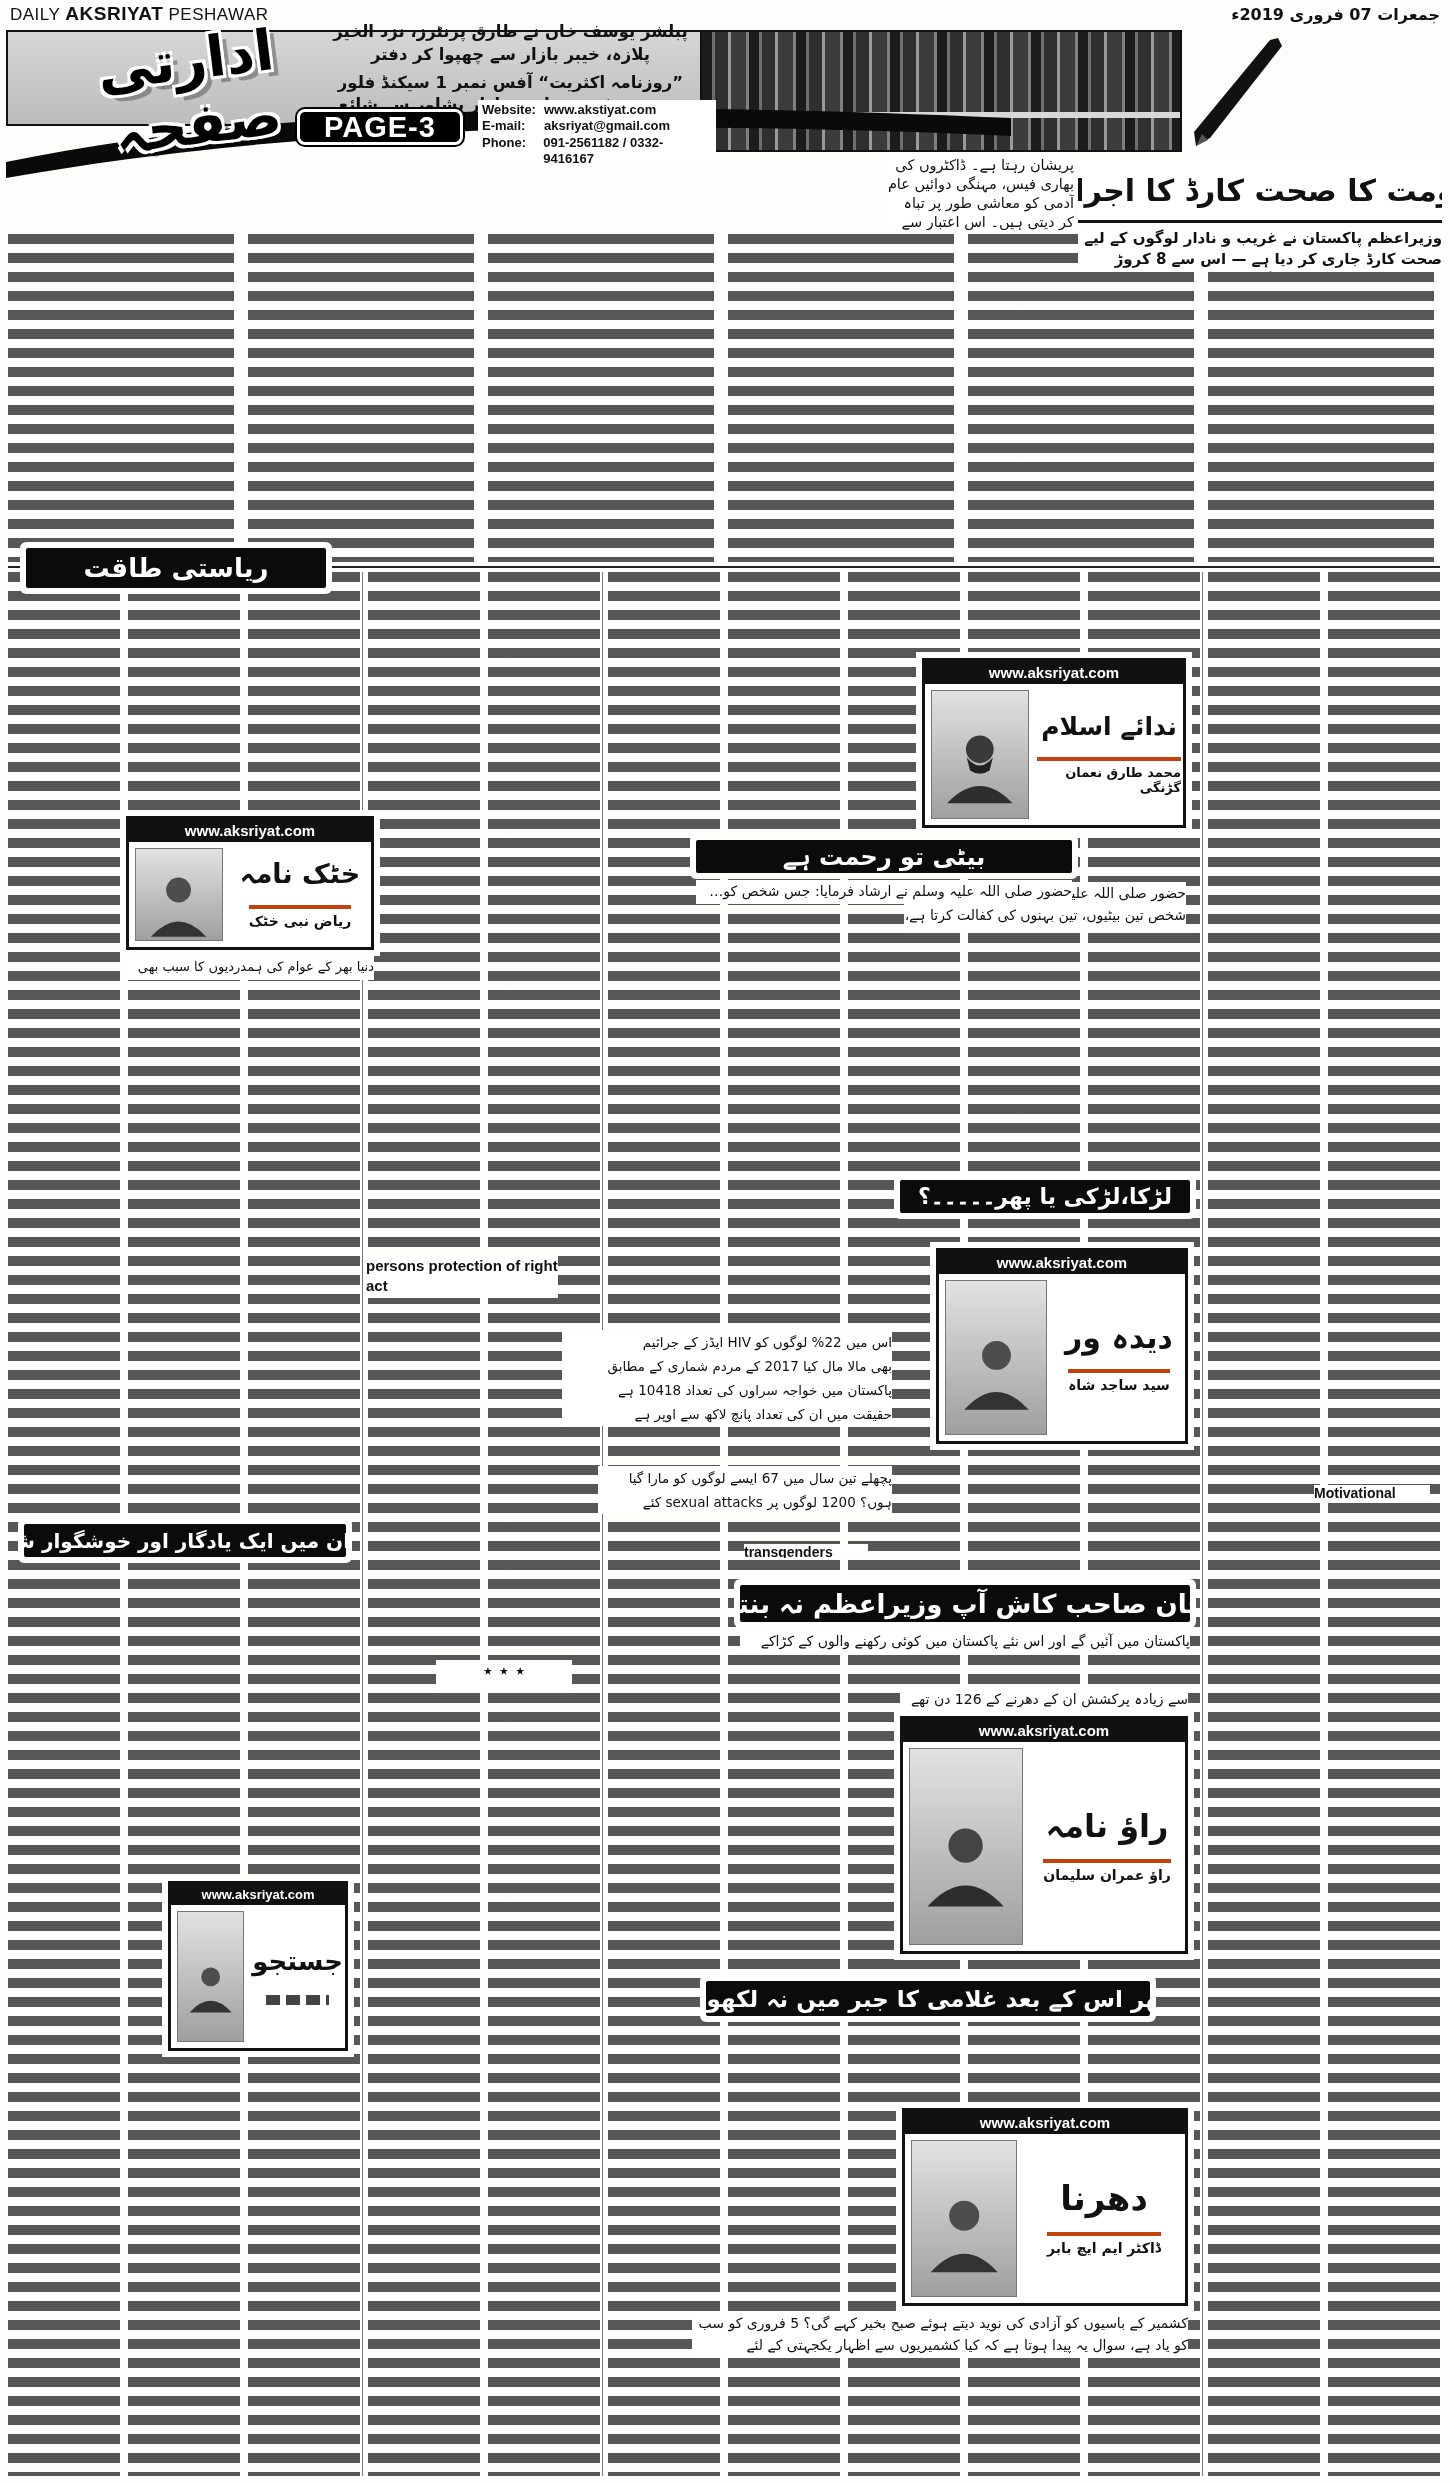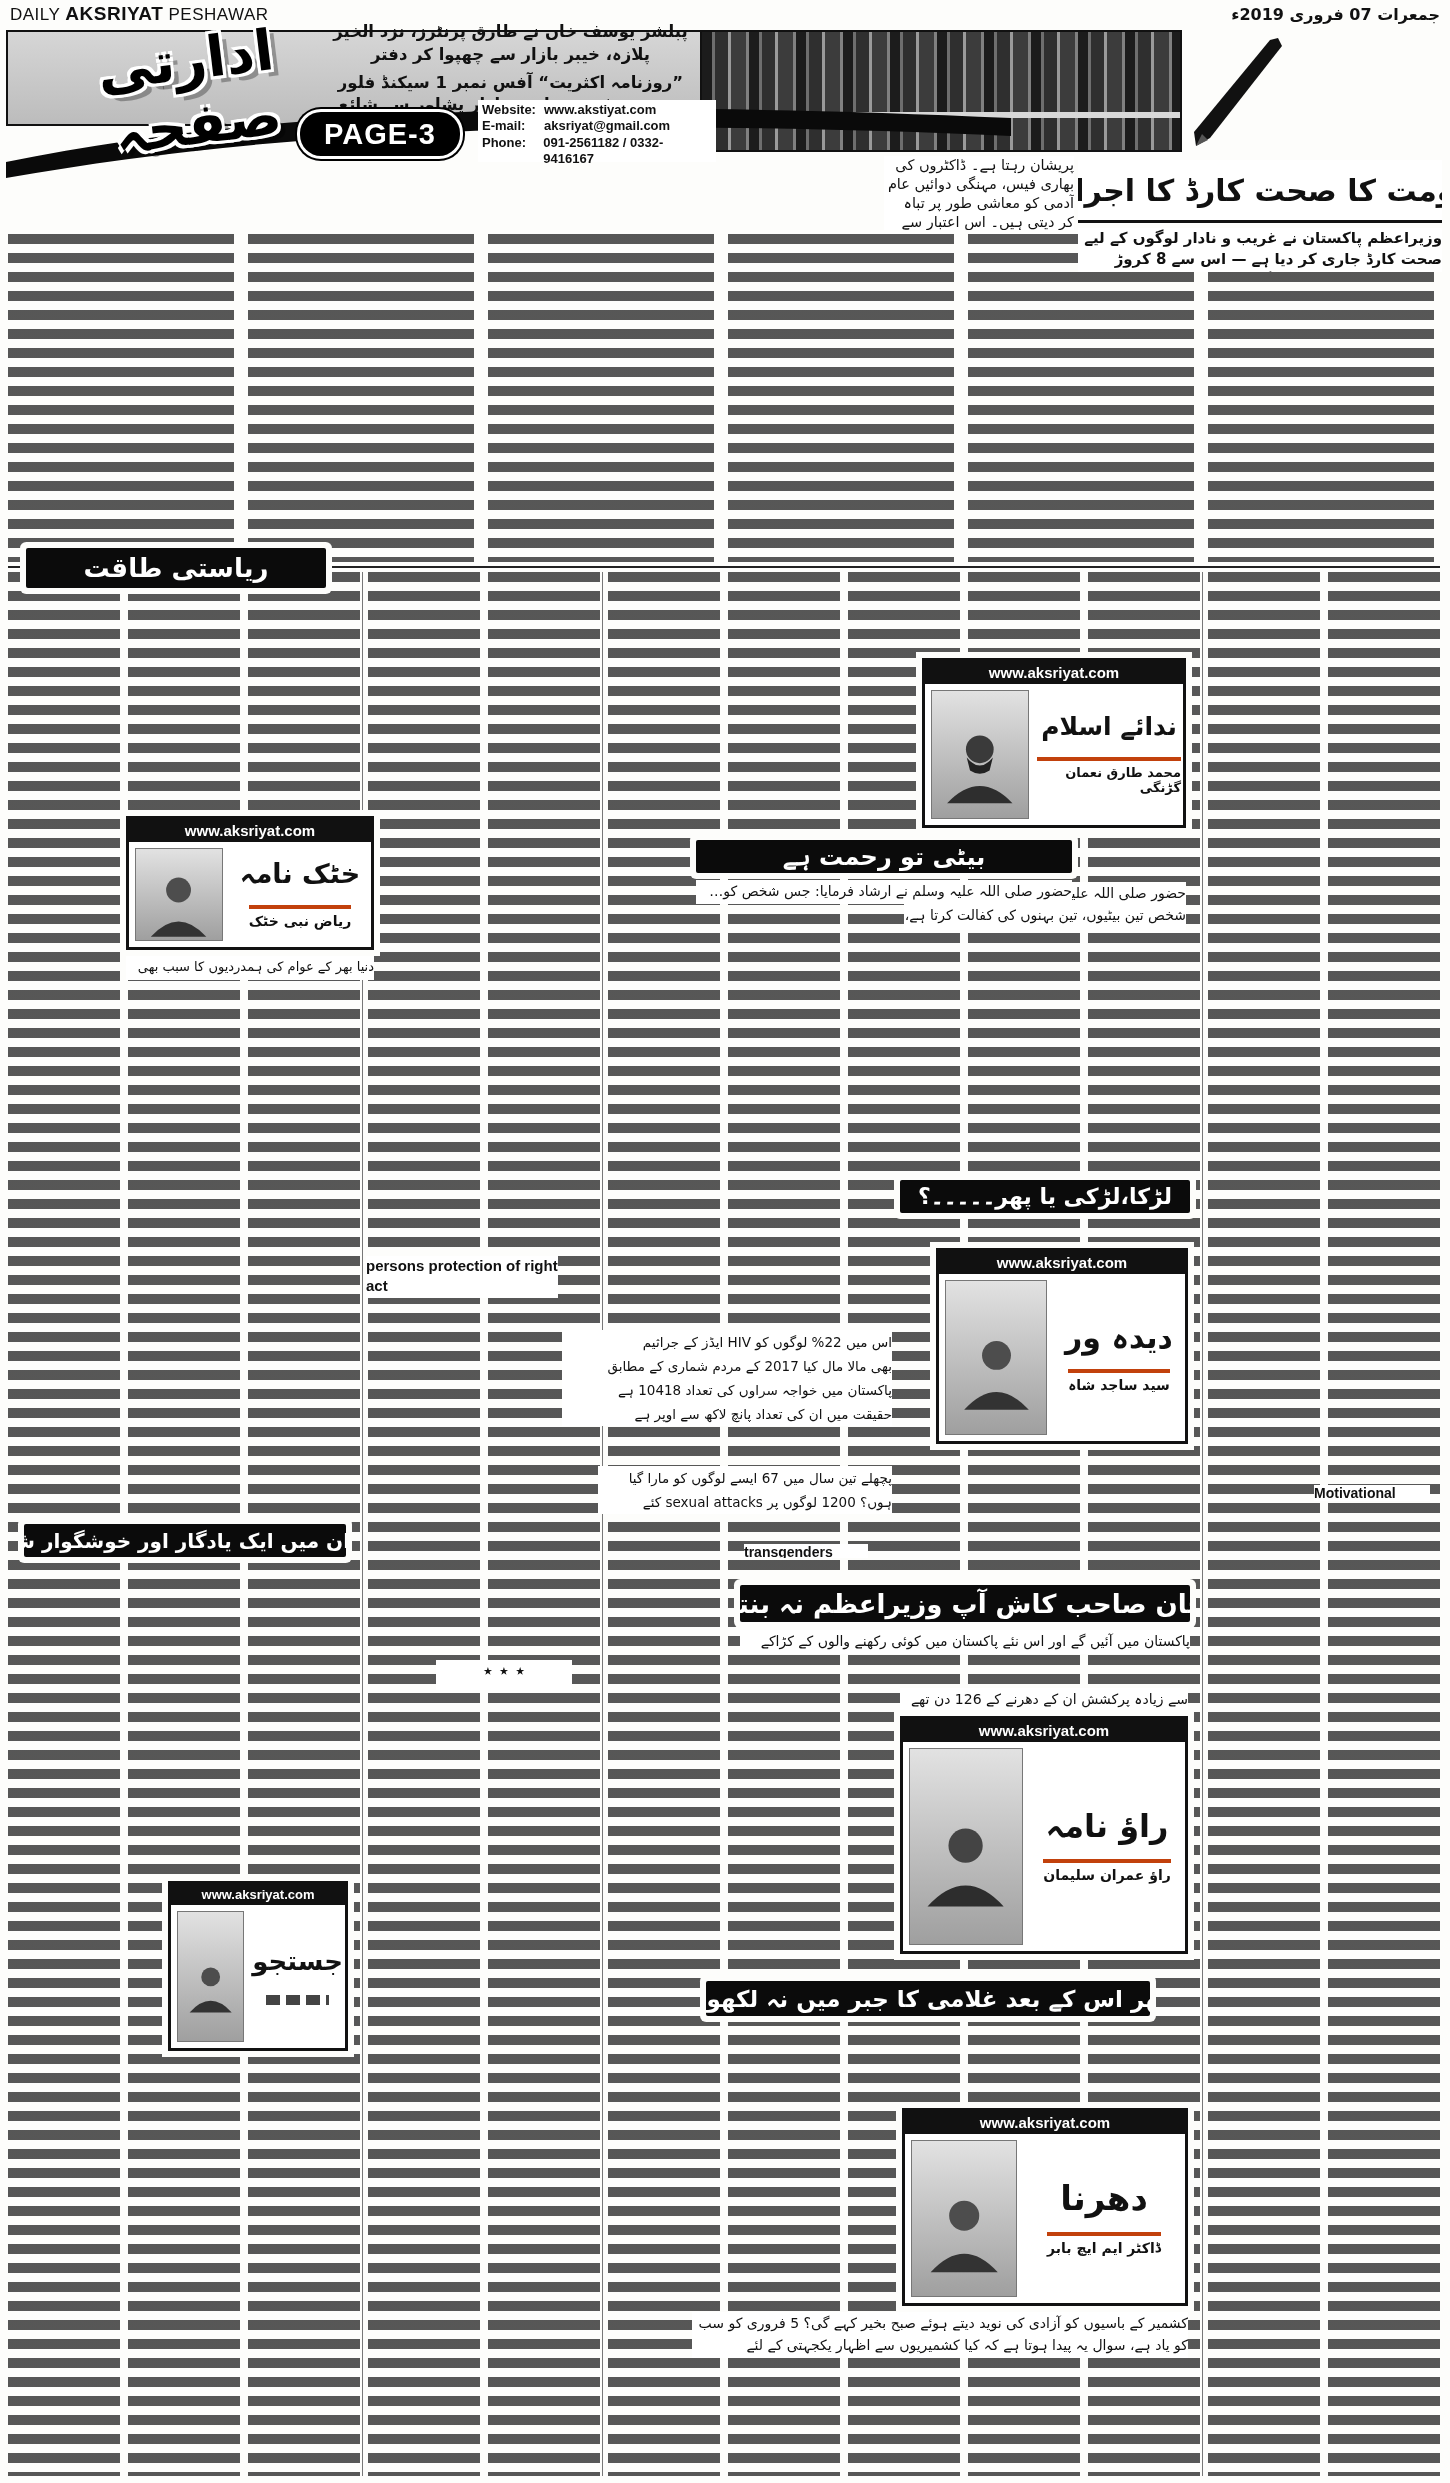--- a/index.html
+++ b/index.html
@@ -21,21 +21,21 @@
            font-size:56px;font-weight:900;transform:rotate(-7deg);color:#000;z-index:5;
            text-shadow:3px 3px 0 #fff,-3px -3px 0 #fff,3px -3px 0 #fff,-3px 3px 0 #fff,7px 7px 0 rgba(0,0,0,.3);}
   .pubnote{left:280px;top:40px;width:420px;height:80px;display:flex;flex-direction:column;justify-content:center;gap:6px;text-align:center;}
   .pubnote div{font-size:16.5px;font-weight:700;line-height:1.35;margin-left:41px;}
   .books{left:700px;top:30px;width:482px;height:122px;border:2px solid #111;box-sizing:border-box;
          background:linear-gradient(180deg,rgba(255,255,255,0) 0 80px,#d8d8d8 80px 86px,rgba(255,255,255,0) 86px),
          repeating-linear-gradient(90deg,#1c1c1c 0 10px,#6e6e6e 10px 13px,#2f2f2f 13px 26px,#9a9a9a 26px 29px,#3c3c3c 29px 44px,#808080 44px 47px);}
   .masthead{left:1182px;top:28px;width:262px;height:128px;display:flex;align-items:center;justify-content:flex-end;padding-right:10px;box-sizing:border-box;}
   .masthead .word{font-size:84px;font-weight:900;line-height:1;}
   .swoosh{left:6px;top:94px;width:1010px;height:86px;z-index:4;}
-  .badge{left:300px;top:112px;width:160px;height:44px;background:#000;border-radius:21px;z-index:6;
+  .badge{left:300px;top:112px;width:160px;height:30px;background:#000;border-radius:5px;z-index:6;
          display:flex;align-items:center;justify-content:center;color:#fff;font-weight:800;font-size:29px;letter-spacing:1px;
          box-shadow:0 0 0 3px #fff,0 0 0 5px #000;}
   .contacts{left:478px;top:100px;width:230px;height:58px;z-index:6;display:flex;flex-direction:column;justify-content:space-between;background:#fff;padding:2px 4px;}
   .contacts .row{display:flex;font-size:13px;line-height:1.25;}
   .contacts .lbl{width:62px;font-weight:600;}
   .contacts .val{font-weight:800;}
 
   
   .lead-hl{left:1078px;top:160px;width:364px;height:60px;display:flex;align-items:center;justify-content:center;
            font-size:30px;font-weight:900;white-space:nowrap;border-bottom:3px solid #111;background:#fff;z-index:6;overflow:hidden;}

